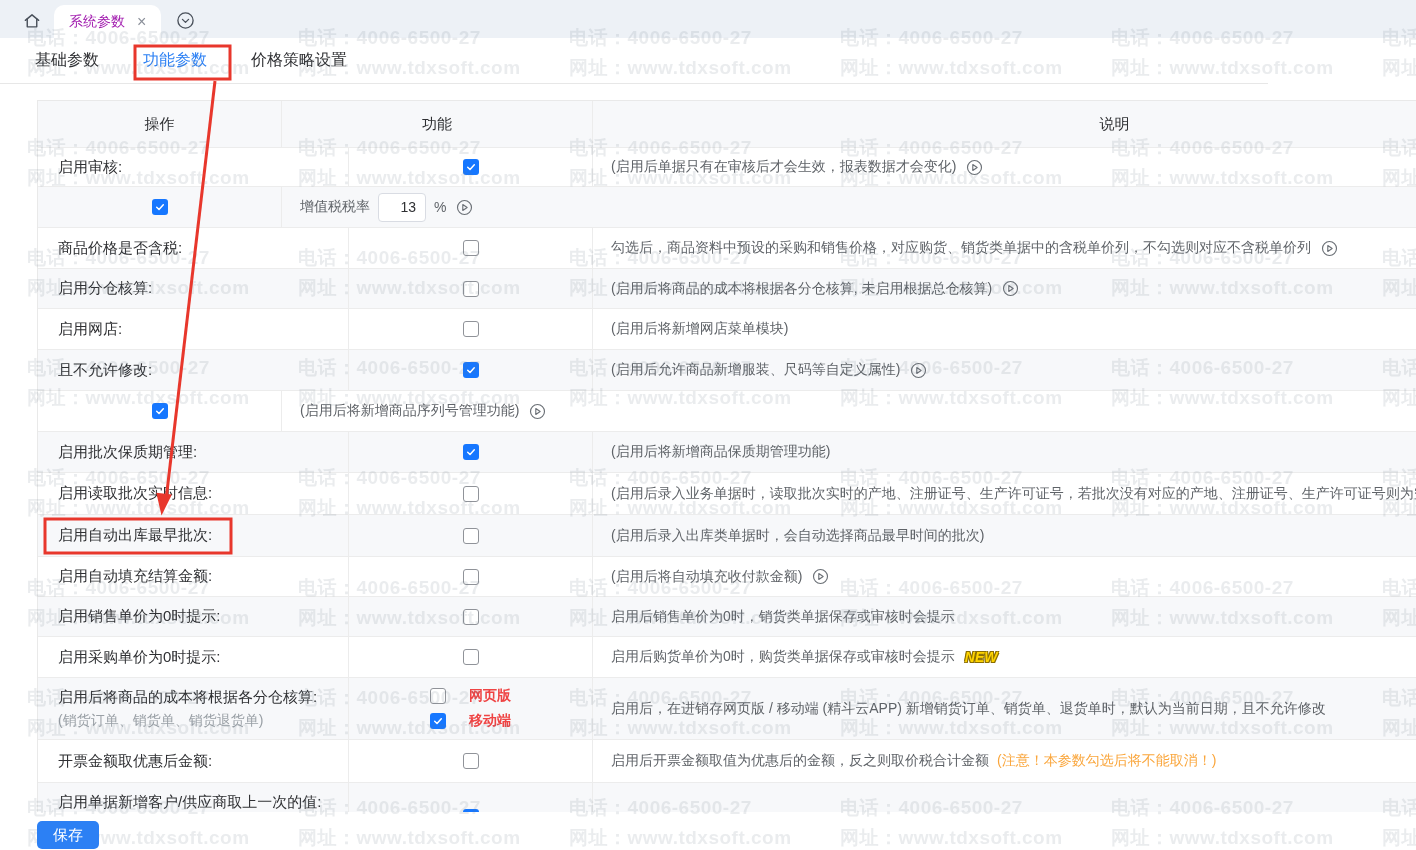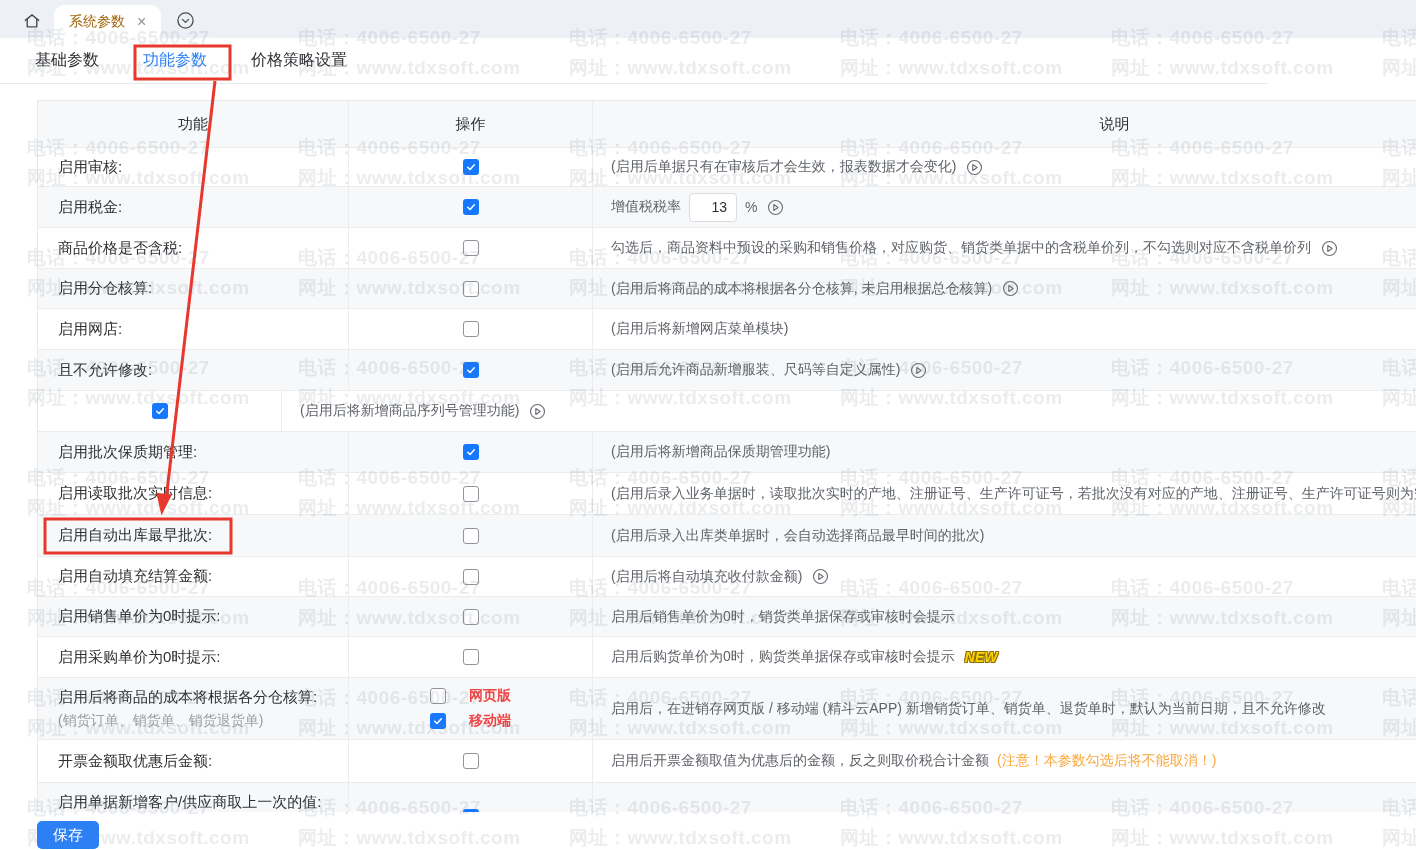--- a/index.html
+++ b/index.html
@@ -4,21 +4,21 @@
 <style>
   html,body{margin:0;padding:0;}
   body{
     width:1416px;height:850px;overflow:hidden;position:relative;
     background:#fff;font-family:"Liberation Sans","DejaVu Sans",sans-serif;
   }
   
   .topbar{position:absolute;top:0;left:0;width:1416px;height:38px;background:#edf1f6;display:flex;align-items:flex-end;}
   .home-btn{margin:0 0 7px 22px;display:flex;align-items:center;cursor:pointer;}
   .tab-pill{margin-left:12px;height:33px;background:#fff;border-radius:10px 10px 0 0;display:flex;align-items:center;padding:0 15px;}
-  .tab-pill .tab-title{color:#a16207;font-size:14px;}
+  .tab-pill .tab-title{color:#a21caf;font-size:14px;}
   .tab-close{color:#8a8f99;font-size:16px;margin-left:12px;line-height:1;cursor:pointer;}
   .tab-dropdown{margin:0 0 8px 15px;display:flex;cursor:pointer;}
   
   .subnav{position:absolute;top:38px;left:0;width:1268px;height:46px;background:#fff;border-bottom:1px solid #e7e7e7;display:flex;align-items:center;padding-left:35px;box-sizing:border-box;}
   .subnav-tab{font-size:16px;color:#2f3033;margin-right:44px;cursor:pointer;white-space:nowrap;}
   .subnav-tab.active{color:#2c80f4;}
   
   .table-wrap{position:absolute;left:37px;top:100px;width:1379px;height:712px;overflow:hidden;}
   .tbl{width:1598px;border-left:1px solid #e9e9e9;border-top:1px solid #e9e9e9;box-sizing:border-box;}
   .trow{display:flex;width:1598px;box-sizing:border-box;border-bottom:1px solid #ececec;background:#fff;}
@@ -75,22 +75,22 @@
 
 <div class="subnav" id="subnav">
     <span class="subnav-tab">基础参数</span>
     <span class="subnav-tab active">功能参数</span>
     <span class="subnav-tab">价格策略设置</span>
   </div>
 
 <div class="table-wrap">
   <div class="tbl" id="tbl">
       <div class="trow shaded" style="height: 47px;">
+        <div class="cell c2 hcell">操作</div>
         <div class="cell c1 hcell">功能</div>
-        <div class="cell c2 hcell">操作</div>
         <div class="cell c3 hcell">说明</div>
       </div>
       <div class="trow" style="height: 39px;">
         <div class="cell c1">
           <span class="rlabel">启用审核:</span>
         </div>
         <div class="cell c2">
           <span class="cb on">
             <svg viewBox="0 0 16 16">
               <path d="M3.6 8.4 L6.7 11.3 L12.4 5" fill="none" stroke="#fff" stroke-width="2" stroke-linecap="round" stroke-linejoin="round"></path>
@@ -99,23 +99,20 @@
         </div>
         <div class="cell c3">
           <span class="desc">(启用后单据只有在审核后才会生效，报表数据才会变化)</span>
           <svg class="play" width="17" height="17" viewBox="0 0 18 18">
             <circle cx="9" cy="9" r="7.4" fill="none" stroke="#6a6f75" stroke-width="1.2"></circle>
             <path d="M7.2 5.9 L11.8 9 L7.2 12.1 Z" fill="none" stroke="#6a6f75" stroke-width="1.2" stroke-linejoin="round"></path>
           </svg>
         </div>
       </div>
       <div class="trow shaded" style="height: 41px;">
-        <div class="cell c1">
-          <span class="rlabel">启用税金:</span>
-        </div>
         <div class="cell c2">
           <span class="cb on">
             <svg viewBox="0 0 16 16">
               <path d="M3.6 8.4 L6.7 11.3 L12.4 5" fill="none" stroke="#fff" stroke-width="2" stroke-linecap="round" stroke-linejoin="round"></path>
             </svg>
           </span>
         </div>
         <div class="cell c3">
           <span class="desc">增值税税率</span>
           <input class="tax-input" value="13" style="">

